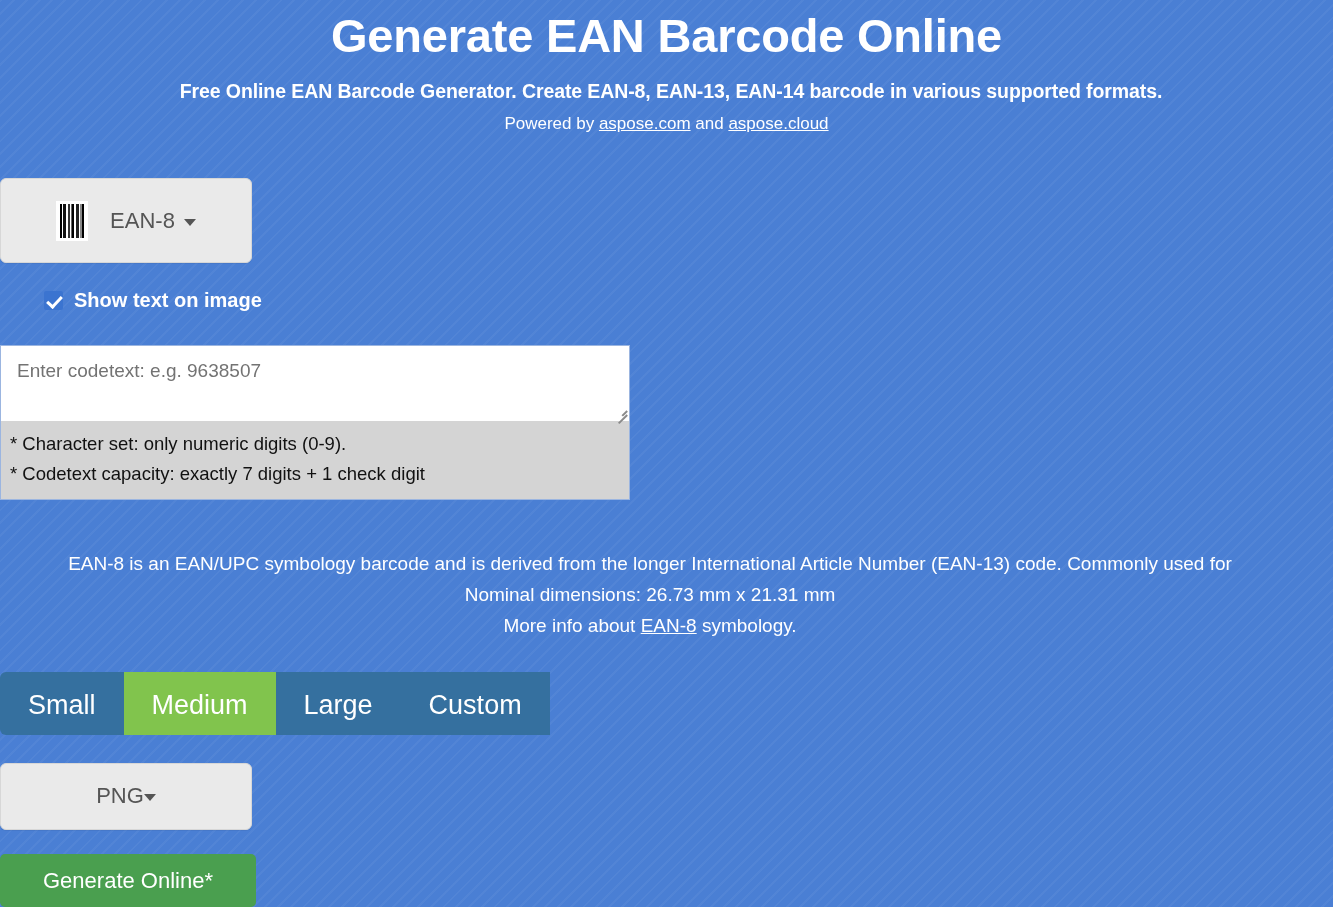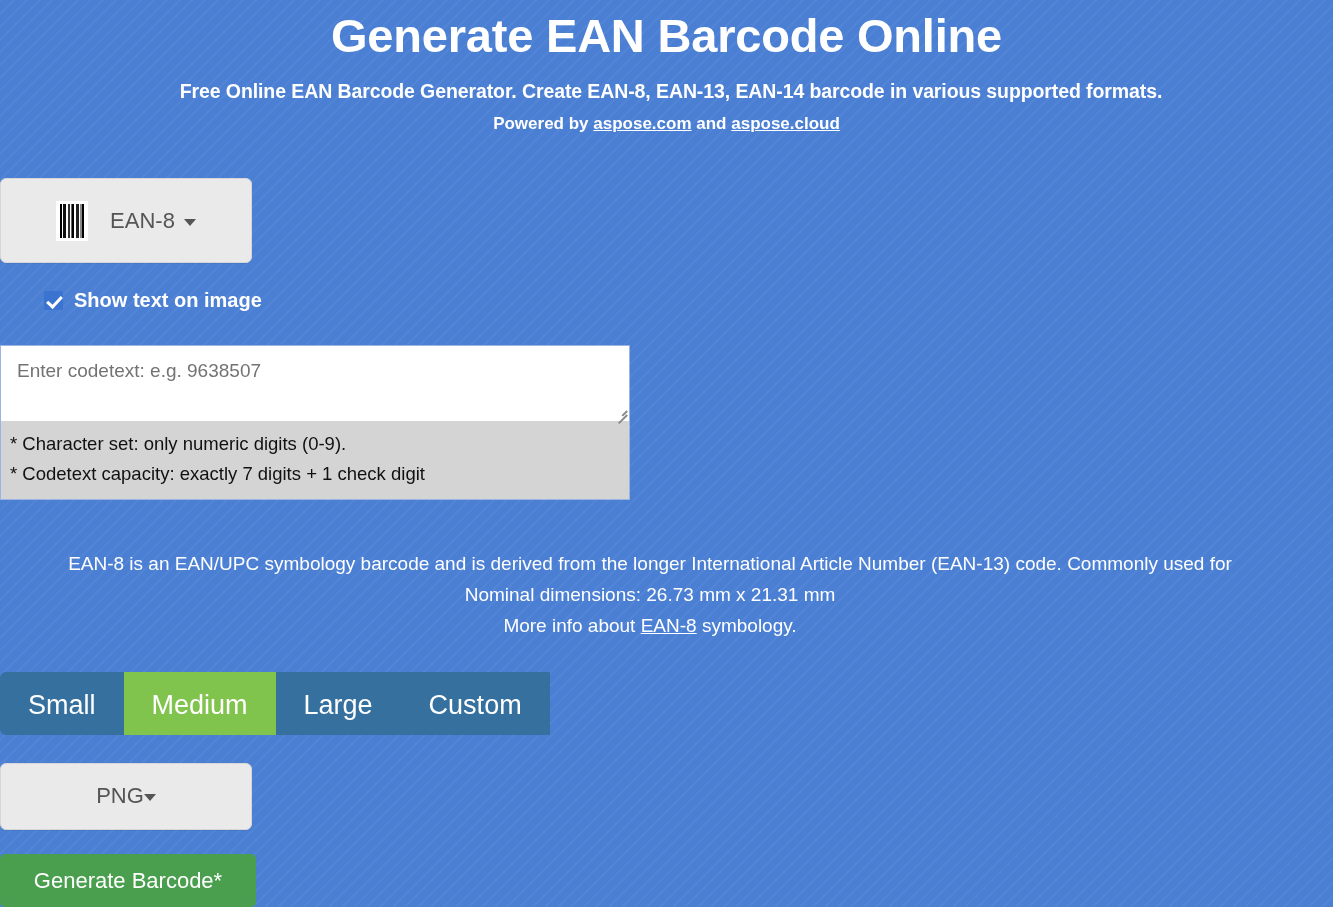--- a/index.html
+++ b/index.html
@@ -48,21 +48,21 @@
     font-weight: bold;
     color: #ffffff;
     text-align: center;
     margin-top: 17px;
     letter-spacing: -0.1px;
     margin-left: 9px;
   }
 
   .powered {
     font-size: 17px;
-    font-weight: bold;
+    font-weight: normal;
     color: #ffffff;
     text-align: center;
     margin-top: 11px;
   }
   .powered a {
     color: #ffffff;
     text-decoration: underline;
   }
 
   
@@ -327,15 +327,15 @@
     <button class="size-btn selected">Medium</button>
     <button class="size-btn">Large</button>
     <button class="size-btn">Custom</button>
   </div>
 
   <div class="format-btn">
     <span>PNG</span>
     <span class="caret"></span>
   </div>
 
-  <button class="generate-btn">Generate Barcode*</button>
+  <button class="generate-btn">Generate Online*</button>
 
 </div>
 
 </body></html>

